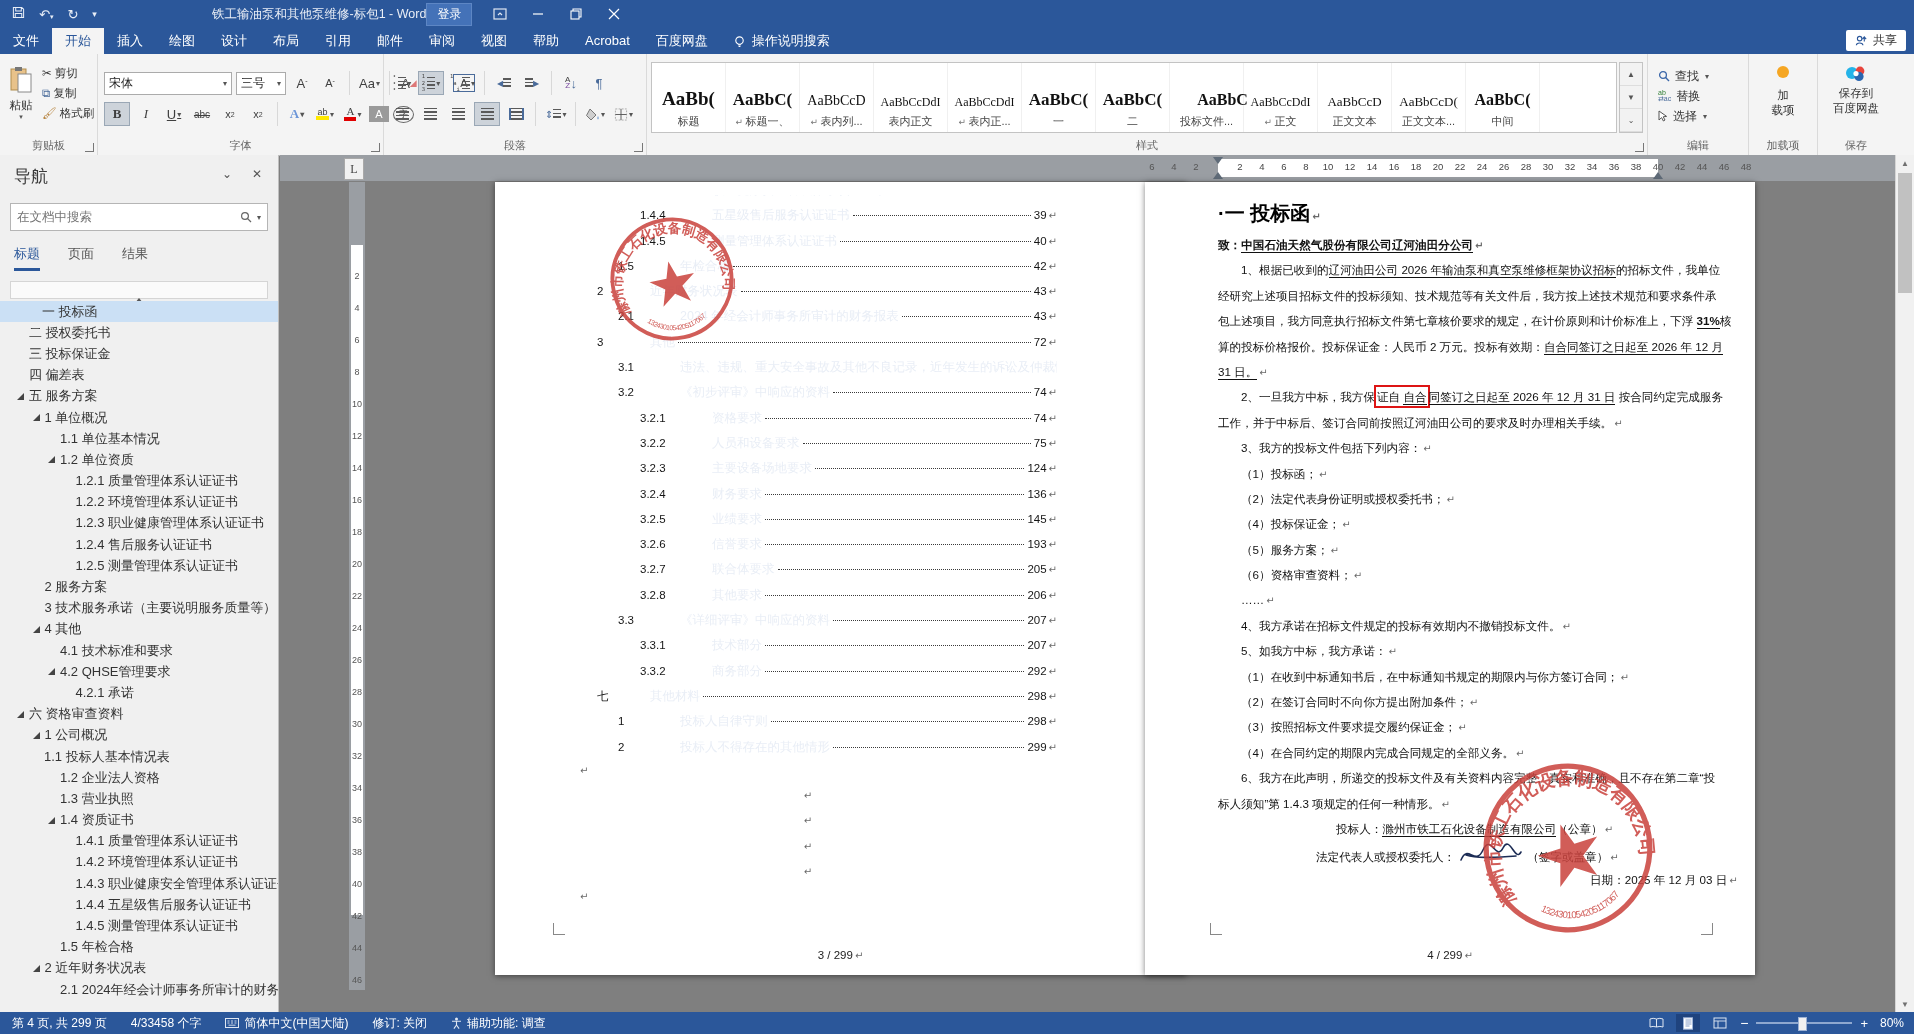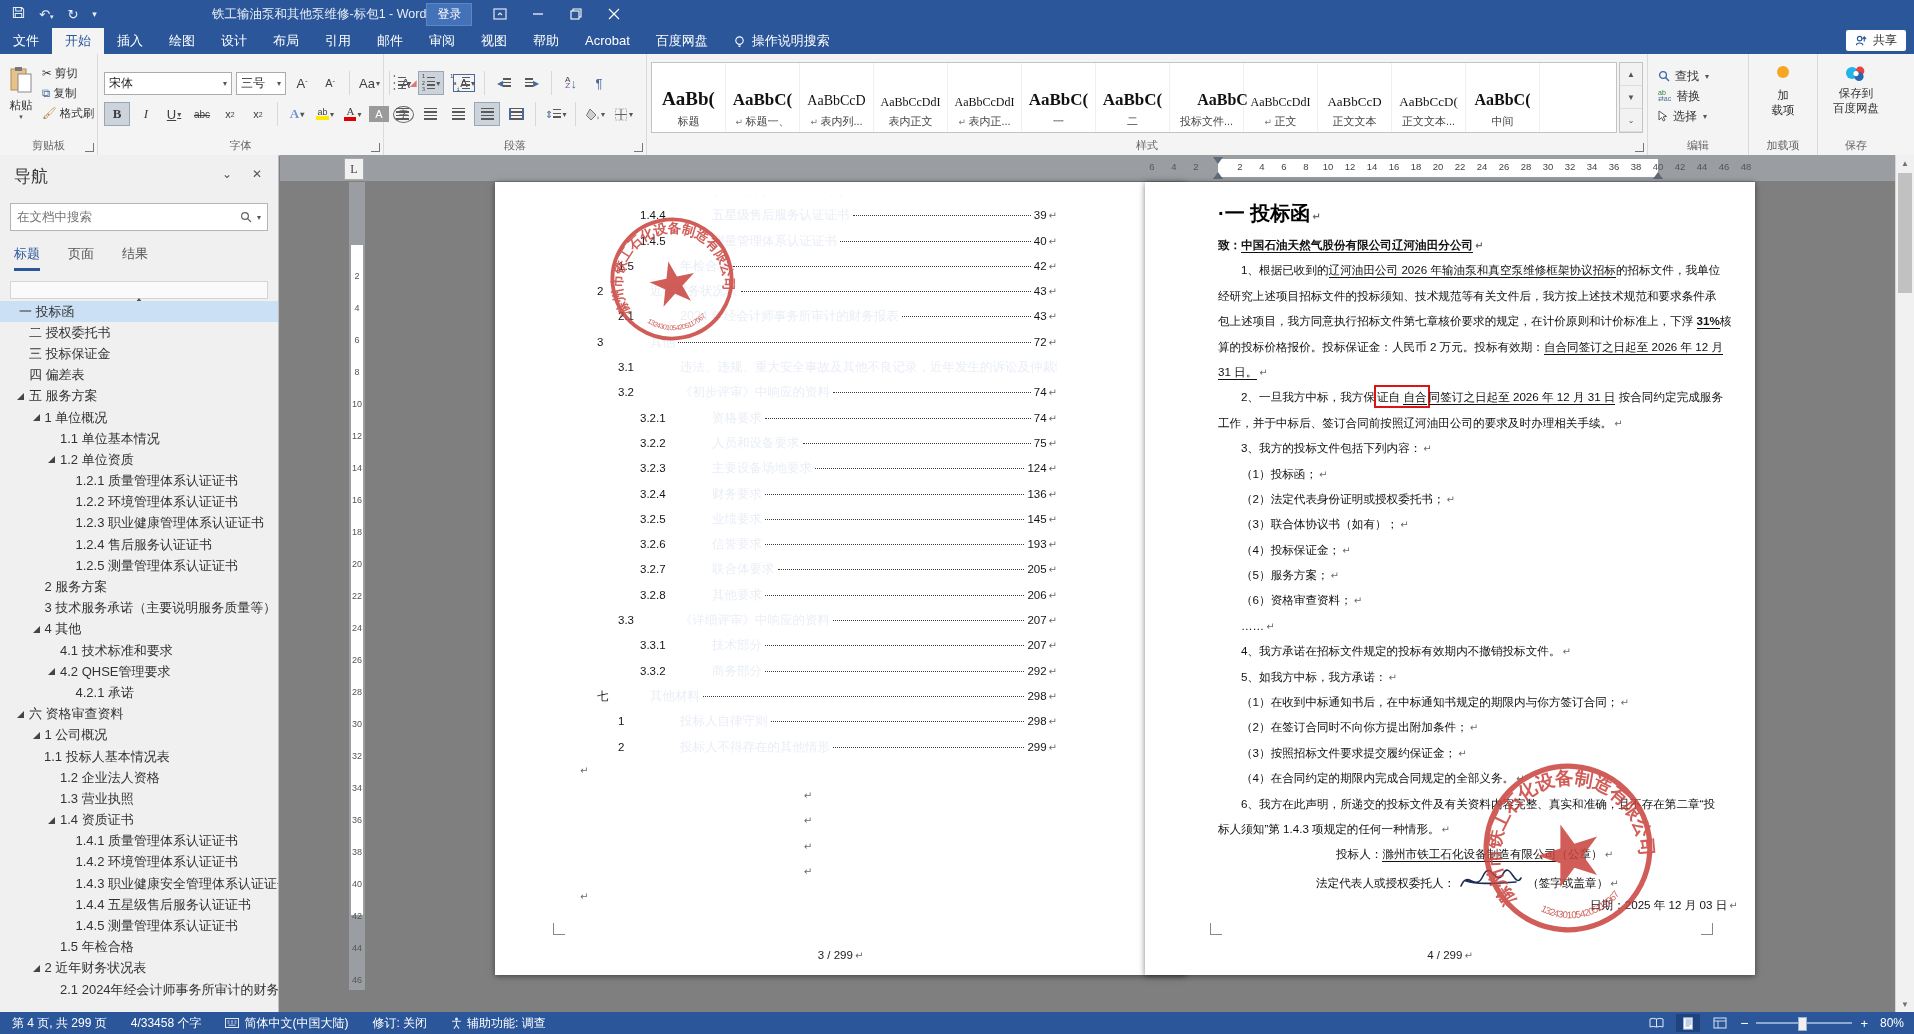--- a/index.html
+++ b/index.html
@@ -538,21 +538,21 @@
     </div>
     <div class="ntabs" id="navtabs">
         <div class="ntab on">标题</div>
         <div class="ntab">页面</div>
         <div class="ntab">结果</div>
       </div>
     <div class="nlisthead">
         <span><span class="upbar"></span><span class="uptri"></span></span>
       </div>
     <div class="nlist" id="navlist">
-        <div class="nitem sel" style="padding-left: 19px;">一 投标函</div>
+        <div class="nitem sel" style="padding-left: 42px;">一 投标函</div>
         <div class="nitem" style="padding-left: 29px;">二 授权委托书</div>
         <div class="nitem" style="padding-left: 29px;">三 投标保证金</div>
         <div class="nitem" style="padding-left: 29px;">四 偏差表</div>
         <div class="nitem" style="padding-left: 17px;"><span class="tri"></span>五 服务方案</div>
         <div class="nitem" style="padding-left: 32.5px;"><span class="tri"></span>1 单位概况</div>
         <div class="nitem" style="padding-left: 60px;">1.1 单位基本情况</div>
         <div class="nitem" style="padding-left: 48px;"><span class="tri"></span>1.2 单位资质</div>
         <div class="nitem" style="padding-left: 75.5px;">1.2.1 质量管理体系认证证书</div>
         <div class="nitem" style="padding-left: 75.5px;">1.2.2 环境管理体系认证证书</div>
         <div class="nitem" style="padding-left: 75.5px;">1.2.3 职业健康管理体系认证证书</div>
@@ -769,21 +769,20 @@
         <div class="rline ind"><span class="">1、根据已收到的</span><span class="u">辽河油田公司 2026 年输油泵和真空泵维修框架协议招标</span><span class="">的招标文件，我单位</span></div>
         <div class="rline"><span class="">经研究上述项目招标文件的投标须知、技术规范等有关文件后，我方按上述技术规范和要求条件承</span></div>
         <div class="rline"><span class="">包上述项目，我方同意执行招标文件第七章核价要求的规定，在计价原则和计价标准上，下浮 </span><span class="u b">31%</span><span class="">核</span></div>
         <div class="rline"><span class="">算的投标价格报价。投标保证金：人民币 2 万元。投标有效期：</span><span class="u">自合同签订之日起至 2026 年 12 月</span></div>
         <div class="rline"><span class="u">31 日。</span><span class="ret">↵</span></div>
         <div class="rline ind"><span class="">2、一旦我方中标，我方保</span><span class="redbox"><span class="">证自 </span><span class="u">自合</span></span><span class="u">同签订之日起至 2026 年 12 月 31 日</span><span class=""> 按合同约定完成服务</span></div>
         <div class="rline"><span class="">工作，并于中标后、签订合同前按照辽河油田公司的要求及时办理相关手续。</span><span class="ret">↵</span></div>
         <div class="rline ind"><span class="">3、我方的投标文件包括下列内容：</span><span class="ret">↵</span></div>
         <div class="rline ind"><span class="">（1）投标函；</span><span class="ret">↵</span></div>
         <div class="rline ind"><span class="">（2）法定代表身份证明或授权委托书；</span><span class="ret">↵</span></div>
-        <div class="rline ind"><span class="">（3）联合体协议书（如有）；</span><span class="ret">↵</span></div>
         <div class="rline ind"><span class="">（4）投标保证金；</span><span class="ret">↵</span></div>
         <div class="rline ind"><span class="">（5）服务方案；</span><span class="ret">↵</span></div>
         <div class="rline ind"><span class="">（6）资格审查资料；</span><span class="ret">↵</span></div>
         <div class="rline ind"><span class="">……</span><span class="ret">↵</span></div>
         <div class="rline ind"><span class="">4、我方承诺在招标文件规定的投标有效期内不撤销投标文件。</span><span class="ret">↵</span></div>
         <div class="rline ind"><span class="">5、如我方中标，我方承诺：</span><span class="ret">↵</span></div>
         <div class="rline ind"><span class="">（1）在收到中标通知书后，在中标通知书规定的期限内与你方签订合同；</span><span class="ret">↵</span></div>
         <div class="rline ind"><span class="">（2）在签订合同时不向你方提出附加条件；</span><span class="ret">↵</span></div>
         <div class="rline ind"><span class="">（3）按照招标文件要求提交履约保证金；</span><span class="ret">↵</span></div>
         <div class="rline ind"><span class="">（4）在合同约定的期限内完成合同规定的全部义务。</span><span class="ret">↵</span></div>

